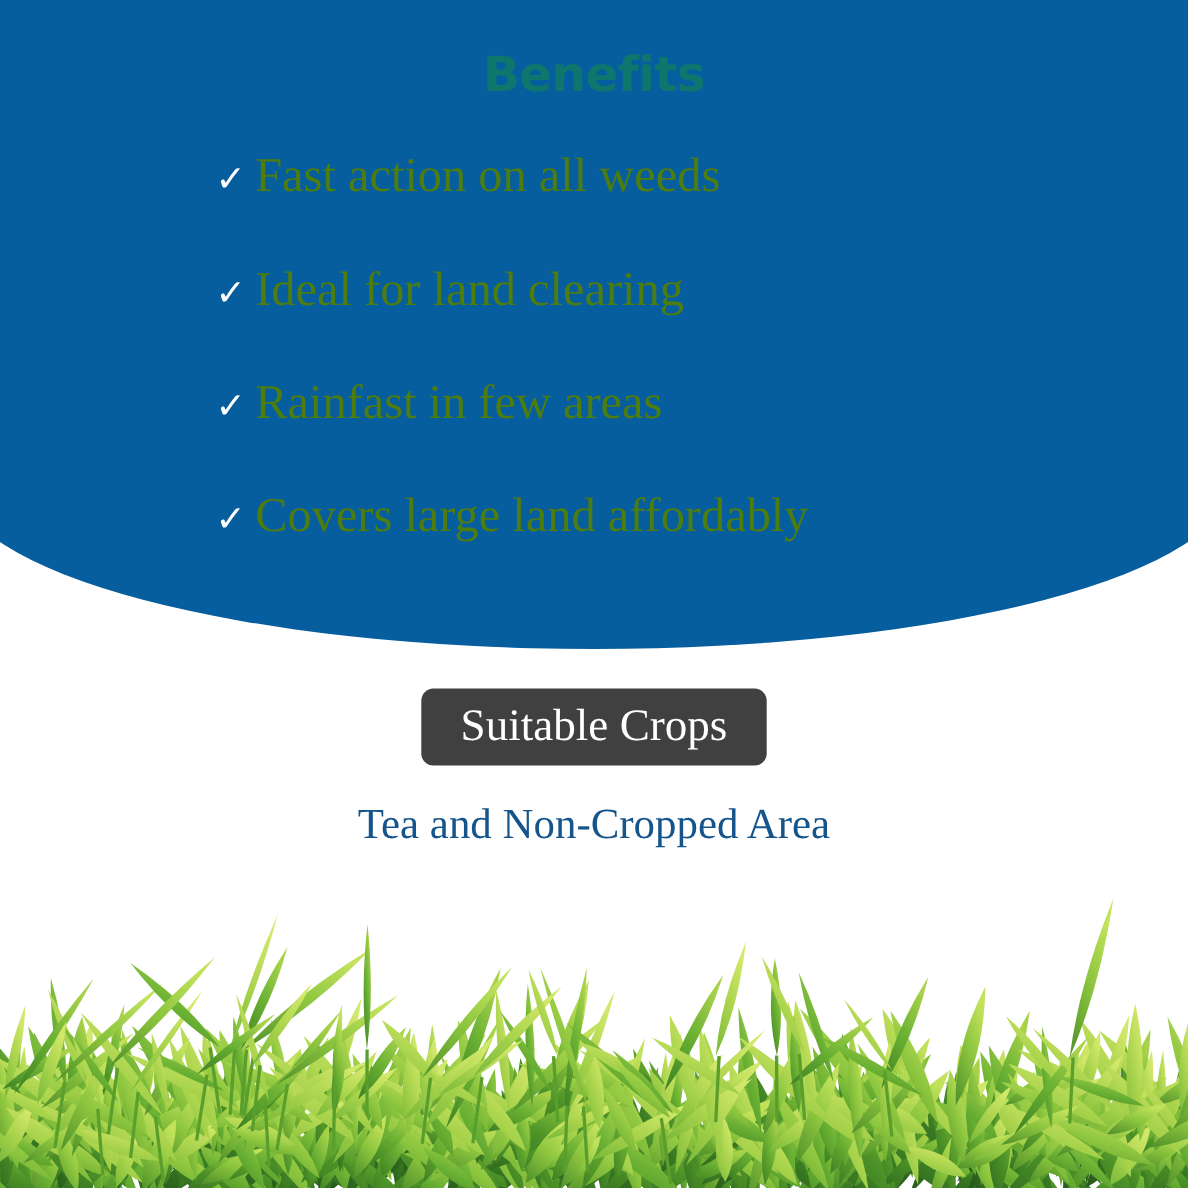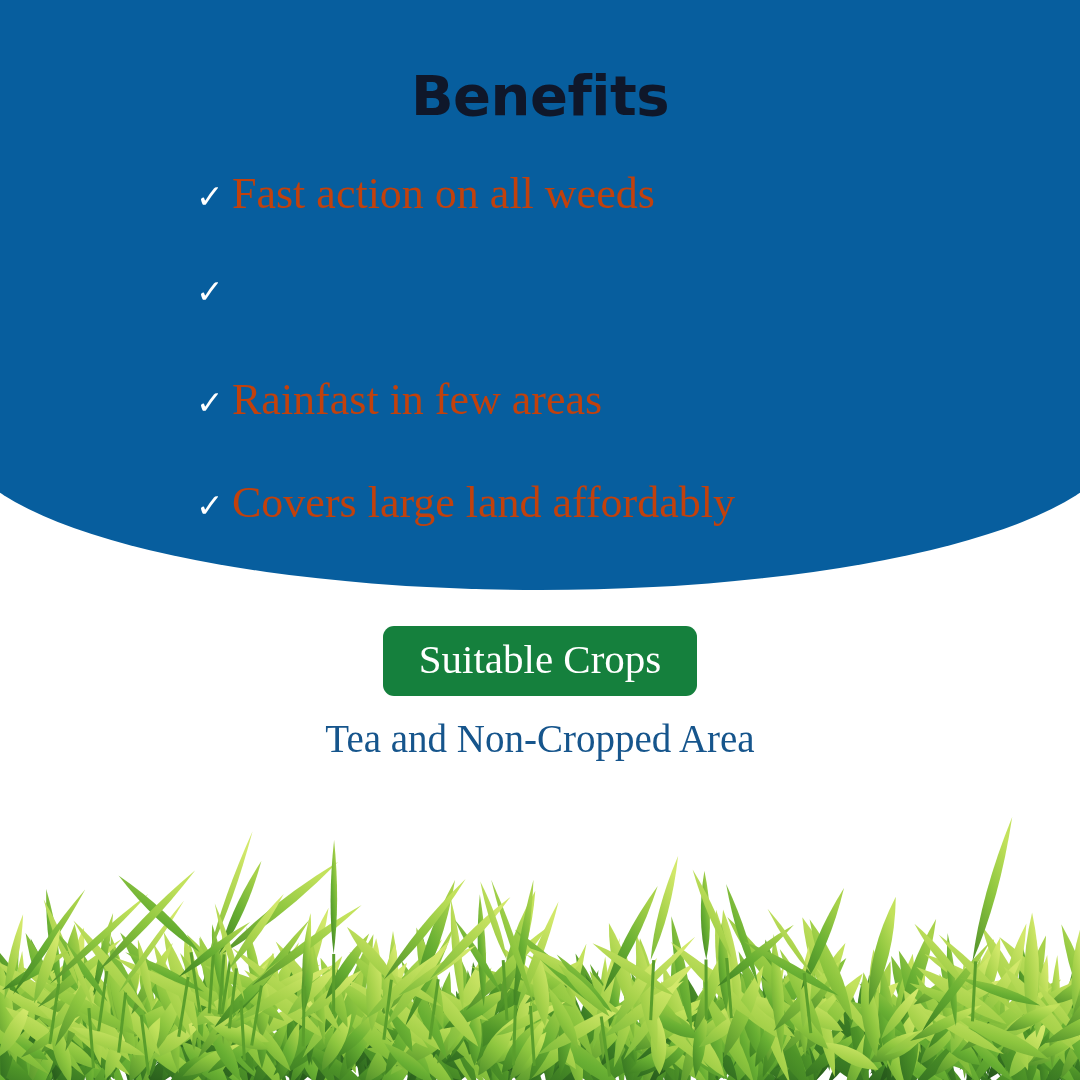--- a/index.html
+++ b/index.html
@@ -39,26 +39,26 @@
   #panel-content {
     position: absolute;
     left: 0;
     top: 0;
     width: 1080px;
     z-index: 2;
   }
 
   #benefits-title {
     text-align: center;
-    color: #0f172a;
+    color: #0f766e;
     font-family: "DejaVu Sans", sans-serif;
     font-weight: bold;
-    font-size: 56px;
+    font-size: 44px;
     letter-spacing: -0.5px;
-    padding-top: 67px;
+    padding-top: 46px;
     line-height: 1.05;
   }
 
   #benefits-list {
     list-style: none;
     margin: 0;
     padding: 0;
     margin-top: 46px;
   }
   #benefits-list li {
@@ -69,48 +69,48 @@
   }
   .check-icon {
     flex: 0 0 auto;
     width: 36px;
     color: #ffffff;
     font-size: 33px;
     line-height: 1;
     font-family: "DejaVu Sans", sans-serif;
   }
   .benefit-text {
-    color: #c2410c;
+    color: #4d7c0f;
     font-family: "Liberation Serif", "DejaVu Serif", serif;
     font-size: 44px;
     line-height: 1;
     white-space: nowrap;
   }
 
   
   #crops-section {
     position: absolute;
     left: 0;
     top: 626px;
     width: 1080px;
     text-align: center;
     z-index: 3;
   }
   #crops-badge {
     display: inline-block;
-    background: #15803d;
+    background: #404040;
     color: #ffffff;
     font-family: "Liberation Serif", "DejaVu Serif", serif;
     font-size: 41px;
     line-height: 1;
     padding: 13px 36px 16px 36px;
     border-radius: 11px;
   }
   #crops-subtitle {
-    margin-top: 22px;
+    margin-top: 33px;
     color: #16558c;
     font-family: "Liberation Serif", "DejaVu Serif", serif;
     font-size: 39px;
     line-height: 1.1;
   }
 
   
   #tea-band {
     position: absolute;
     left: 0;
@@ -134,20 +134,21 @@
   <div id="panel-content">
     <div id="benefits-title">Benefits</div>
 
     <ul id="benefits-list">
       <li>
         <span class="check-icon">✓</span>
         <span class="benefit-text">Fast action on all weeds</span>
       </li>
       <li>
         <span class="check-icon">✓</span>
+        <span class="benefit-text">Ideal for land clearing</span>
       </li>
       <li>
         <span class="check-icon">✓</span>
         <span class="benefit-text">Rainfast in few areas</span>
       </li>
       <li>
         <span class="check-icon">✓</span>
         <span class="benefit-text">Covers large land affordably</span>
       </li>
     </ul>

